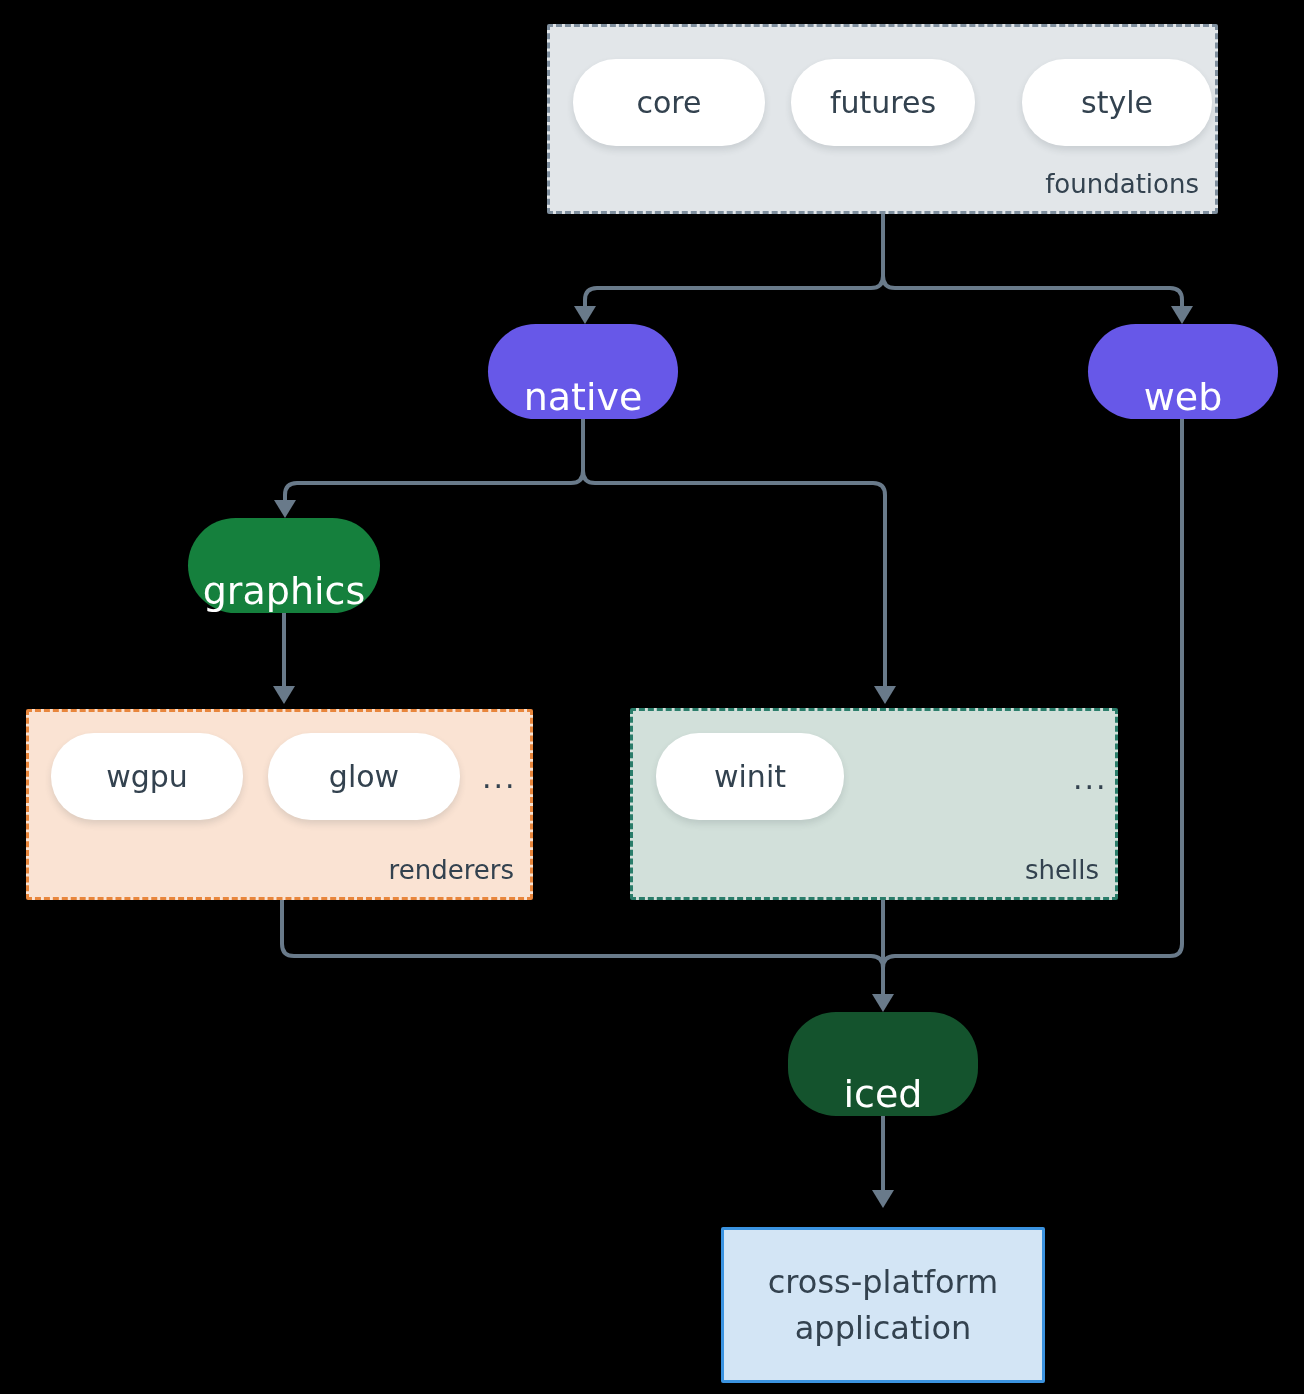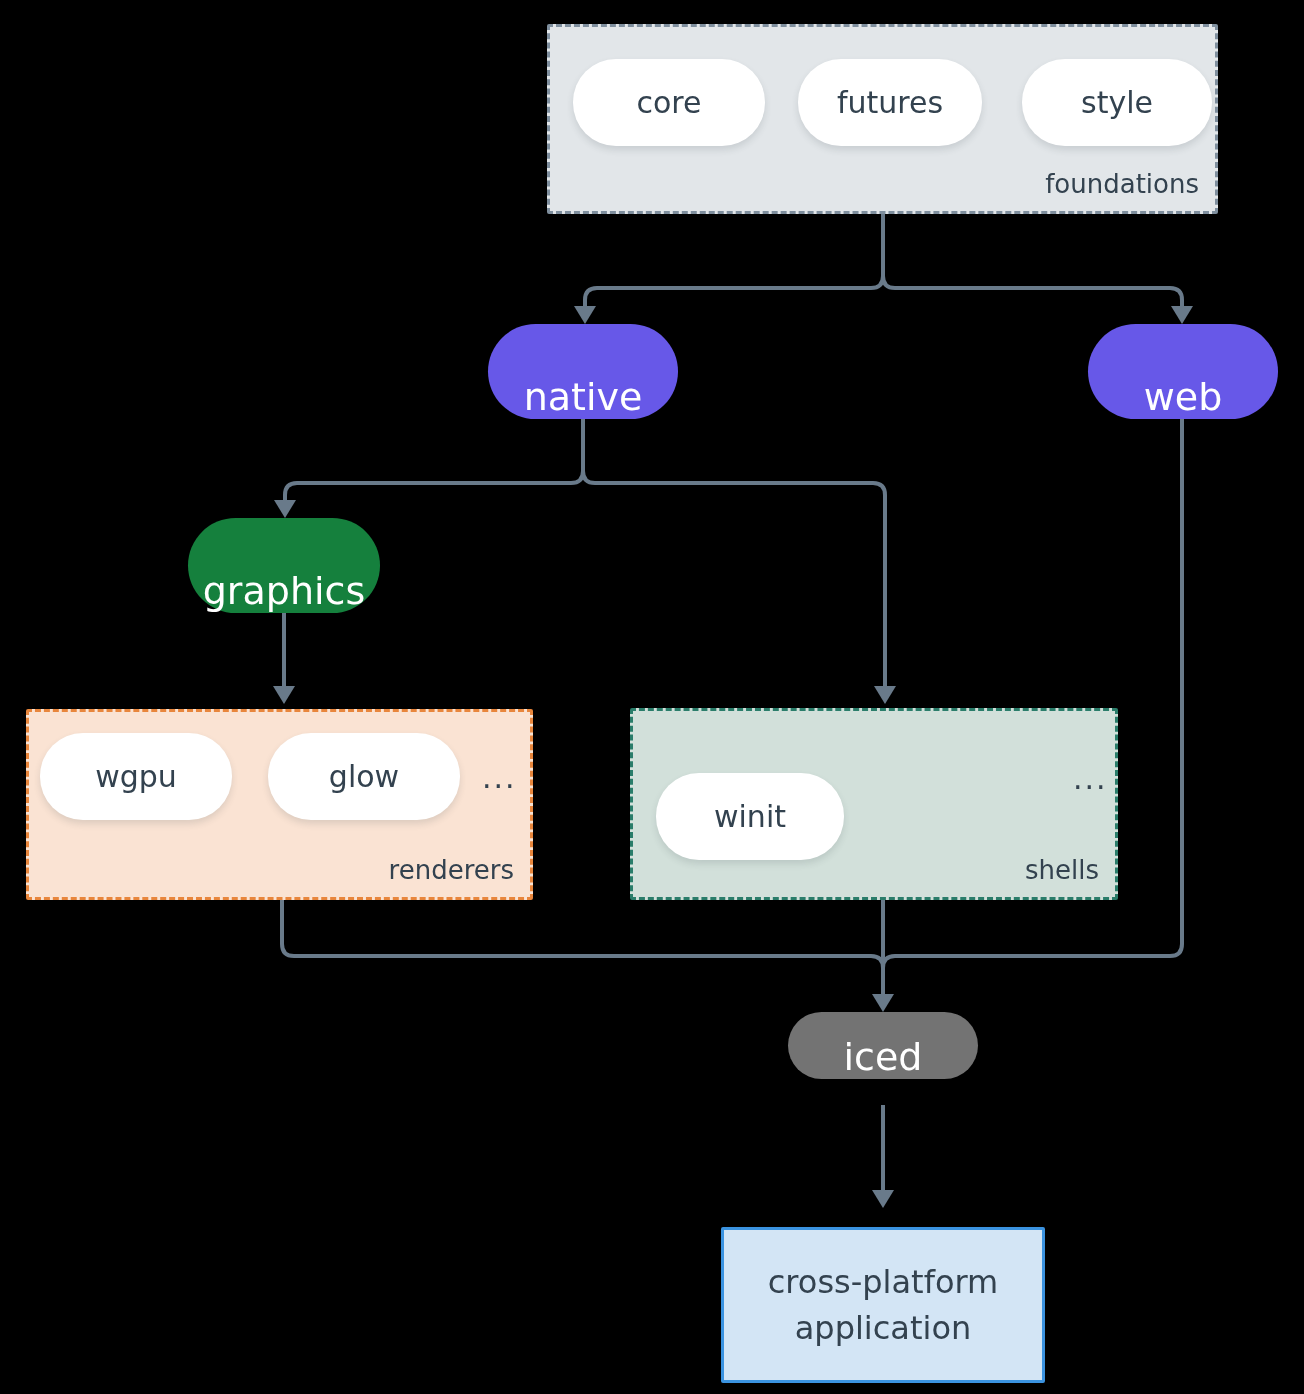--- a/index.html
+++ b/index.html
@@ -37,21 +37,21 @@
 
   
   .node-pill{
     position:absolute;width:190px;height:95px;border-radius:48px;
     display:flex;align-items:flex-end;justify-content:center;
     font-size:38px;color:#ffffff;
   }
   .node-native{left:488px;top:324px;background:#6758e8;}
   .node-web{left:1088px;top:324px;background:#6758e8;}
   .node-graphics{left:188px;top:518px;background:#15803d;width:192px;}
-  .node-iced{left:788px;top:1012px;background:#737373;height:67px;}
+  .node-iced{left:788px;top:1012px;background:#14532d;height:104px;}
 
   
   .app-box{
     position:absolute;left:721px;top:1212px;width:324px;height:156px;
     box-sizing:border-box;background:#d3e5f5;border:3px solid #3b93e0;
     border-radius:2px;display:flex;flex-direction:column;
     align-items:center;justify-content:center;
     font-size:32px;color:#33424f;line-height:1.45;margin-top:15px;
   }
 </style>
@@ -83,53 +83,53 @@
     <polygon points="273,686 295,686 284,704"></polygon>
     <polygon points="872,994 894,994 883,1012"></polygon>
     <polygon points="872,1190 894,1190 883,1208"></polygon>
   </g>
 </svg>
 
 <div class="group group-foundations">
   <div class="pill" style="left:23px;top:32px;width:192px;">
     <span>core</span>
   </div>
-  <div class="pill" style="left:248px;top:32px;width:184px;">
+  <div class="pill" style="left:241px;top:32px;width:184px;">
     <span>futures</span>
   </div>
   <div class="pill" style="left:472px;top:32px;width:190px;">
     <span>style</span>
   </div>
   <div class="grp-label">foundations</div>
 </div>
 
 <div class="node-pill node-native">
   <span>native</span>
 </div>
 <div class="node-pill node-web">
   <span>web</span>
 </div>
 
 <div class="node-pill node-graphics">
   <span>graphics</span>
 </div>
 
 <div class="group group-renderers">
-  <div class="pill" style="left:11px;top:21px;width:192px;">
+  <div class="pill" style="left:22px;top:21px;width:192px;">
     <span>wgpu</span>
   </div>
   <div class="pill" style="left:239px;top:21px;width:192px;">
     <span>glow</span>
   </div>
   <div class="ellipsis" style="left:453px;top:48px;">...</div>
   <div class="grp-label">renderers</div>
 </div>
 
 <div class="group group-shells">
-  <div class="pill" style="left:23px;top:22px;width:188px;margin-top:40px;">
+  <div class="pill" style="left:23px;top:22px;width:188px;">
     <span>winit</span>
   </div>
   <div class="ellipsis" style="left:440px;top:50px;">...</div>
   <div class="grp-label">shells</div>
 </div>
 
 <div class="node-pill node-iced">
   <span>iced</span>
 </div>
 

